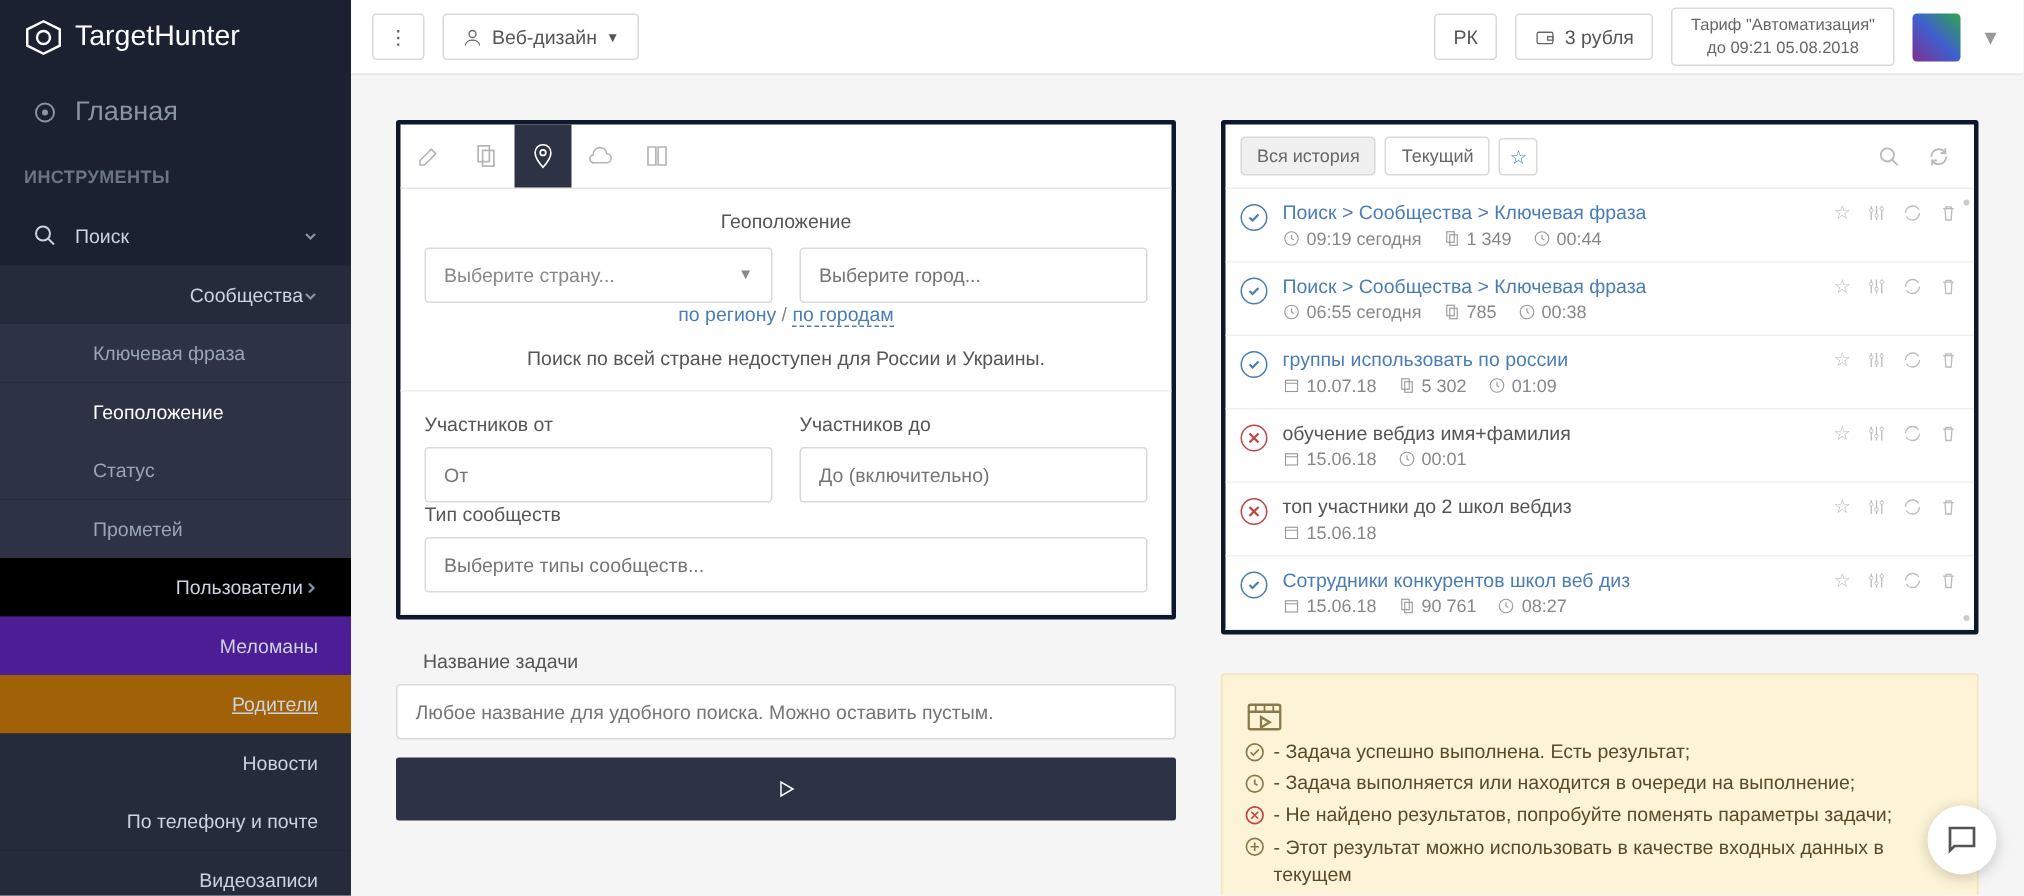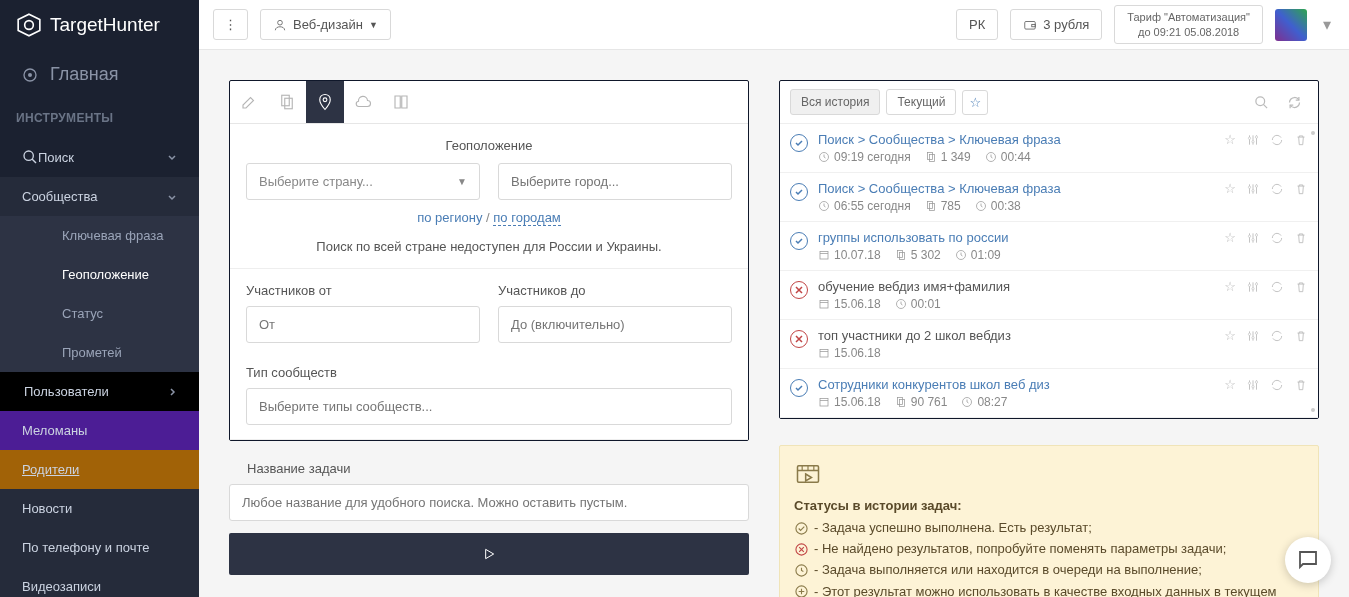--- a/index.html
+++ b/index.html
@@ -1,49 +1,49 @@
 <!DOCTYPE html>
 <html><head>
 <meta charset="utf-8">
 <style>
 *{box-sizing:border-box;margin:0;padding:0;font-family:Arial,Helvetica,sans-serif}
 body{width:1349px;height:597px;overflow:hidden;background:#f5f5f5;color:#333;font-size:13px}
 .app{display:flex;height:100%}
-.sidebar{width:199px;background:#1b2130;color:#9aa4b8;display:flex;flex-direction:column;padding-top:0}
+.sidebar{width:234px;background:#1b2130;color:#9aa4b8;display:flex;flex-direction:column;padding-top:0}
 .logo{display:flex;align-items:center;padding:12px 16px;color:#fff;font-size:19px;font-weight:500}
 .logo svg{margin-right:8px}
 .sb-item{padding:11px 22px;display:flex;align-items:center;gap:12px;cursor:pointer;color:#8a93a6;font-size:18px}
 .sb-item.home{padding:14px 22px}
 .sb-section{padding:12px 16px;color:#6a7486;font-size:12px;font-weight:600;letter-spacing:.3px}
 .sb-expand{padding:12px 22px;display:flex;align-items:center;justify-content:space-between;cursor:pointer;color:#cbd3e1}
-.sb-expand .lbl{display:flex;align-items:center;}
-.sb-sub{background:#252b3a;padding:12px 22px;display:flex;align-items:center;justify-content:space-between;cursor:pointer;color:#cbd3e1}
+.sb-expand .lbl{display:flex;align-items:center;gap:12px}
+.sb-sub{background:#252b3a;padding:12px 22px;display:flex;align-items:center;justify-content:flex-end;cursor:pointer;color:#cbd3e1}
 .sb-leaf{background:#2d3344;padding:12px 22px 12px 62px;cursor:pointer;color:#9aa4b8;font-size:13px}
 .sb-leaf.active{color:#fff;font-weight:500}
 .chev{width:10px;height:10px;display:inline-block}
 .main{flex:1;display:flex;flex-direction:column;background:#f5f5f5;overflow:hidden}
 .topbar{height:50px;background:#fff;border-bottom:1px solid #e6e6e6;display:flex;align-items:center;padding:0 14px;gap:12px}
 .tb-btn{border:1px solid #d9d9d9;border-radius:3px;padding:7px 12px;background:#fff;cursor:pointer;font-size:13px;color:#555;display:flex;align-items:center;gap:6px}
 .tb-spacer{flex:1}
 .tb-tariff{border:1px solid #d9d9d9;border-radius:3px;padding:4px 12px;text-align:center;font-size:11px;color:#666;line-height:1.3}
 .tb-avatar{width:32px;height:32px;border-radius:3px;background:linear-gradient(45deg,#7f2f8f,#3f5fcf,#2fa54f);display:flex;align-items:center;justify-content:center;color:#fff;font-size:9px}
 .tb-more{color:#999;font-size:16px;padding:0 4px;cursor:pointer}
 .content{flex:1;display:flex;gap:30px;padding:30px 30px 0 30px;overflow:hidden}
 .left-col{width:520px;display:flex;flex-direction:column}
 .right-col{flex:1;display:flex;flex-direction:column;min-width:0}
-.card{background:#fff;border:1px solid #0f172a;border-radius:2px}
+.card{background:#fff;border:3px solid #0f172a;border-radius:2px}
 .tool-tabs{display:flex;border-bottom:1px solid #e6e6e6}
 .tool-tab{width:38px;height:42px;display:flex;align-items:center;justify-content:center;cursor:pointer;color:#b5b5b5}
 .tool-tab.active{background:#2d3344;color:#fff}
 .form-section{padding:14px 16px;border-bottom:1px solid #eee}
 .f-title{text-align:center;color:#555;margin-bottom:10px;font-size:13px}
 .f-row{display:flex;gap:18px}
 .select,.input{border:1px solid #d9d9d9;border-radius:3px;padding:10px 12px;font-size:13px;color:#888;background:#fff;width:100%;cursor:pointer}
 .select{display:flex;justify-content:space-between;align-items:center}
-.links{text-align:center;margin-top:10px;font-size:13px}
+.links{text-align:center;font-size:13px}
 .links a{color:#4a7db5;text-decoration:none;cursor:pointer}
 .links .active{border-bottom:1px dashed #4a7db5}
 .note{text-align:center;color:#555;margin-top:14px;font-size:13px}
 .f-label{color:#555;font-size:13px;margin-bottom:8px}
 .task-label{color:#555;font-size:13px;margin:20px 0 8px 18px}
 .run-btn{margin-top:12px;background:#2d3344;height:42px;display:flex;align-items:center;justify-content:center;cursor:pointer;border-radius:2px}
 .history-head{display:flex;align-items:center;padding:8px 10px;gap:6px;border-bottom:1px solid #eee}
 .h-tab{border:1px solid #d9d9d9;border-radius:3px;padding:5px 10px;font-size:12px;background:#fff;cursor:pointer;color:#666}
 .h-tab.sel{background:#f0f0f0}
 .h-star{border:1px solid #d9d9d9;border-radius:3px;padding:4px 6px;cursor:pointer;color:#4a7db5}
@@ -211,21 +211,21 @@
               <input class="input" placeholder="Выберите город..." style="">
             </div>
             <div class="links">
               <a>по региону</a>
               <span style="color:#888"> / </span>
               <a class="active">по городам</a>
             </div>
             <div class="note">Поиск по всей стране недоступен для России и Украины.</div>
           </div>
           <div class="form-section">
-            <div class="f-row" style="margin-bottom:22px">
+            <div class="f-row" style="margin-bottom:0">
               <div class="col">
                 <div class="f-label">Участников от</div>
                 <input class="input" placeholder="От" style="">
               </div>
               <div class="col">
                 <div class="f-label">Участников до</div>
                 <input class="input" placeholder="До (включительно)" style="">
               </div>
             </div>
             <div class="f-label">Тип сообществ</div>
@@ -539,48 +539,47 @@
 
         <div class="info-panel">
           <svg width="28" height="28" viewBox="0 0 24 24">
               <rect x="3" y="5" width="18" height="14" rx="1" fill="none" stroke="#8a7a4a" stroke-width="1.3"></rect>
               <line x1="3" y1="9" x2="21" y2="9" stroke="#8a7a4a" stroke-width="1.3"></line>
               <path d="M10 12l5 3-5 3z" fill="none" stroke="#8a7a4a" stroke-width="1.3"></path>
               <line x1="7" y1="5" x2="7" y2="9" stroke="#8a7a4a"></line>
               <line x1="12" y1="5" x2="12" y2="9" stroke="#8a7a4a"></line>
               <line x1="17" y1="5" x2="17" y2="9" stroke="#8a7a4a"></line>
             </svg>
-          <div class="info-title">Статусы в истории задач:</div>
           <div id="info-lines">
               <div class="info-line">
                 <span class="info-ico">
                   <svg width="13" height="13" viewBox="0 0 14 14">
                     <circle cx="7" cy="7" r="6" fill="none" stroke="#8a7a4a" stroke-width="1.2"></circle>
                     <path d="M4 7l2 2 4-4" fill="none" stroke="#8a7a4a" stroke-width="1.2"></path>
                   </svg>
                 </span>
                 <span> - Задача успешно выполнена. Есть результат;</span>
               </div>
               <div class="info-line">
                 <span class="info-ico">
                   <svg width="13" height="13" viewBox="0 0 14 14">
-                    <circle cx="7" cy="7" r="6" fill="none" stroke="#c14545" stroke-width="1.2"></circle>
-                    <path d="M4.5 4.5l5 5M9.5 4.5l-5 5" stroke="#c14545" stroke-width="1.2"></path>
+                    <circle cx="7" cy="7" r="6" fill="none" stroke="#8a7a4a" stroke-width="1.2"></circle>
+                    <path d="M7 4v3l2 1" fill="none" stroke="#8a7a4a" stroke-width="1.2"></path>
                   </svg>
                 </span>
-                <span> - Не найдено результатов, попробуйте поменять параметры задачи;</span>
+                <span> - Задача выполняется или находится в очереди на выполнение;</span>
               </div>
               <div class="info-line">
                 <span class="info-ico">
                   <svg width="13" height="13" viewBox="0 0 14 14">
-                    <circle cx="7" cy="7" r="6" fill="none" stroke="#8a7a4a" stroke-width="1.2"></circle>
-                    <path d="M7 4v3l2 1" fill="none" stroke="#8a7a4a" stroke-width="1.2"></path>
+                    <circle cx="7" cy="7" r="6" fill="none" stroke="#c14545" stroke-width="1.2"></circle>
+                    <path d="M4.5 4.5l5 5M9.5 4.5l-5 5" stroke="#c14545" stroke-width="1.2"></path>
                   </svg>
                 </span>
-                <span> - Задача выполняется или находится в очереди на выполнение;</span>
+                <span> - Не найдено результатов, попробуйте поменять параметры задачи;</span>
               </div>
               <div class="info-line">
                 <span class="info-ico">
                   <svg width="13" height="13" viewBox="0 0 14 14">
                     <circle cx="7" cy="7" r="6" fill="none" stroke="#8a7a4a" stroke-width="1.2"></circle>
                     <path d="M7 4v6M4 7h6" stroke="#8a7a4a" stroke-width="1.2"></path>
                   </svg>
                 </span>
                 <span> - Этот результат можно использовать в качестве входных данных в текущем</span>
               </div>

